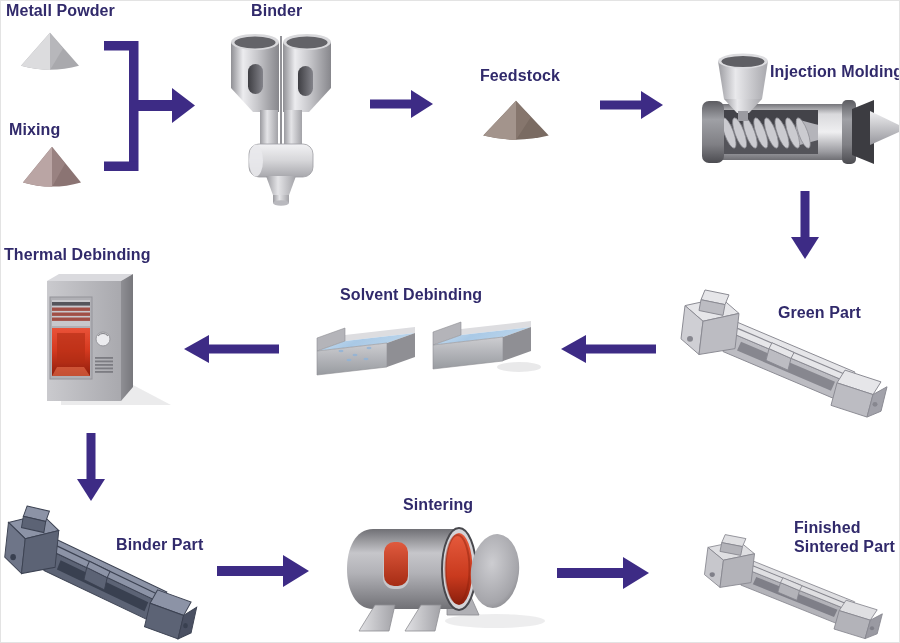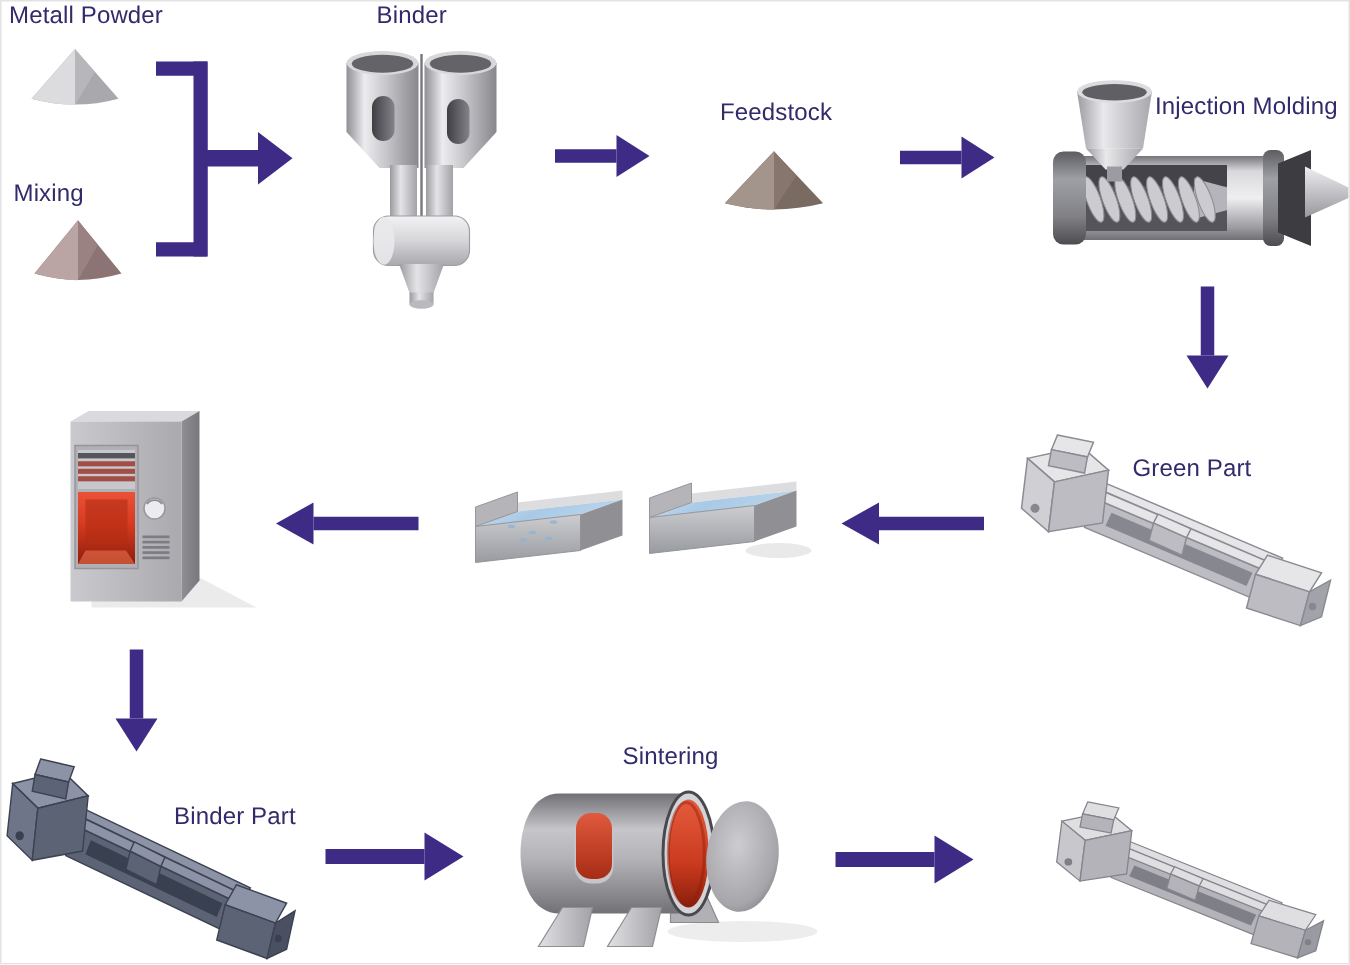--- a/index.html
+++ b/index.html
@@ -6,21 +6,21 @@
     --arrow-color:#3d2b85;
     --label-color:#312a6b;
   }
   html,body{margin:0;padding:0;background:#fff;}
   #stage{
     position:relative;width:900px;height:643px;background:#ffffff;
     overflow:hidden;border:1px solid #e3e3e3;box-sizing:border-box;
     font-family:"Liberation Sans",sans-serif;
   }
   .lbl{
-    position:absolute;font-weight:400;font-size:16px;line-height:1.18;
+    position:absolute;font-weight:700;font-size:16px;line-height:1.18;
     color:var(--label-color);white-space:nowrap;letter-spacing:.1px;
   }
   .lbl.two-line{white-space:normal;}
   svg.gfx{position:absolute;overflow:visible;}
   .arrow-fill{fill:var(--arrow-color);}
 </style>
 </head>
 <body>
 
 <svg width="0" height="0" style="position:absolute" aria-hidden="true">
@@ -51,23 +51,29 @@
   </defs>
 </svg>
 
 <div id="stage">
 
   <div class="lbl" style="left:5px;top:1px">Metall Powder</div>
   <div class="lbl" style="left:8px;top:120px">Mixing</div>
   <div class="lbl" style="left:250px;top:1px">Binder</div>
   <div class="lbl" style="left:479px;top:66px">Feedstock</div>
   <div class="lbl" style="left:769px;top:62px">Injection Molding</div>
-  <div class="lbl" style="left:754px;top:303px">Green Part</div>
+  <div class="lbl" style="left:777px;top:303px">Green Part</div>
+  <div class="lbl" style="left:339px;top:285px">Solvent Debinding</div>
+  <div class="lbl" style="left:3px;top:245px">Thermal Debinding</div>
   <div class="lbl" style="left:115px;top:535px">Binder Part</div>
-  <div class="lbl" style="left:414px;top:495px">Sintering</div>
+  <div class="lbl" style="left:402px;top:495px">Sintering</div>
+  <div class="lbl two-line" style="left:793px;top:518px">
+    <div>Finished</div>
+    <div>Sintered Part</div>
+  </div>
 
   <svg class="gfx" style="left:18px;top:30px;--P1:#dcdcde;--P2:#a9a9ad;--P3:#c2c2c6" width="62" height="40" viewBox="0 0 62 46" preserveAspectRatio="none">
       <use href="#pile-shape"></use>
     </svg>
   <svg class="gfx" style="left:20px;top:144px;--P1:#baa5a4;--P2:#8b7473;--P3:#a58e8d" width="62" height="43" viewBox="0 0 62 46" preserveAspectRatio="none">
       <use href="#pile-shape"></use>
     </svg>
   <svg class="gfx" style="left:480px;top:98px;--P1:#a3948c;--P2:#7a6b62;--P3:#8f8077" width="70" height="42" viewBox="0 0 62 46" preserveAspectRatio="none">
       <use href="#pile-shape"></use>
     </svg>

